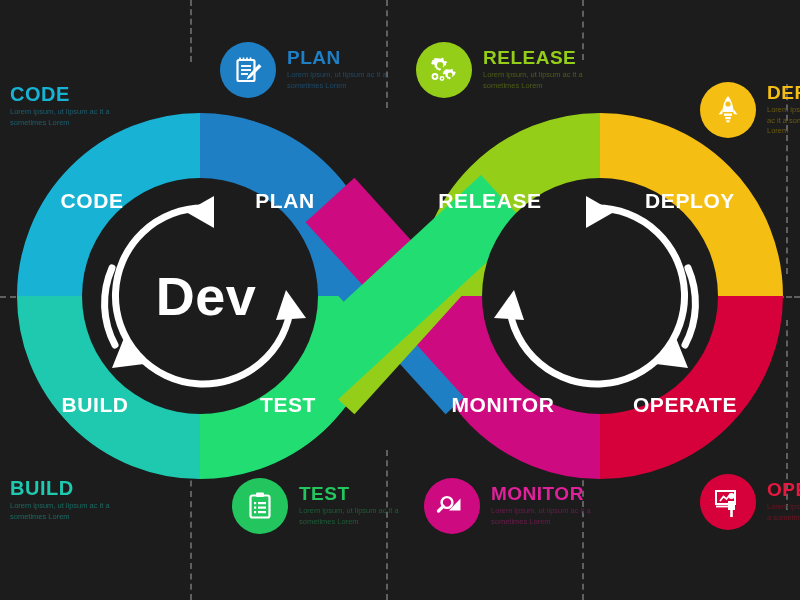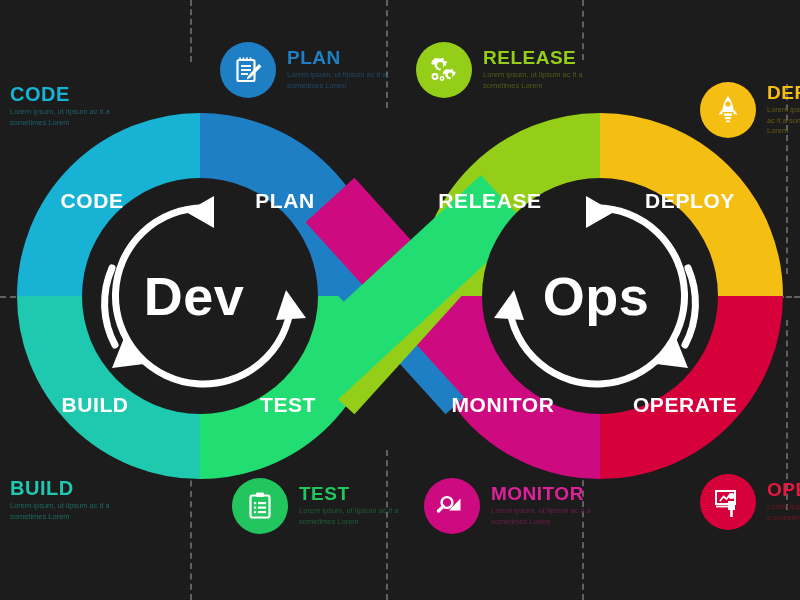--- a/index.html
+++ b/index.html
@@ -154,22 +154,21 @@
 
   <div class="band-label" style="left:92px;  top:201px;">CODE</div>
   <div class="band-label" style="left:285px; top:201px;">PLAN</div>
   <div class="band-label" style="left:95px;  top:405px;">BUILD</div>
   <div class="band-label" style="left:288px; top:405px;">TEST</div>
   <div class="band-label" style="left:490px; top:201px;">RELEASE</div>
   <div class="band-label" style="left:690px; top:201px;">DEPLOY</div>
   <div class="band-label" style="left:503px; top:405px;">MONITOR</div>
   <div class="band-label" style="left:685px; top:405px;">OPERATE</div>
 
-  <div class="center-word" style="left:194px; top:296px;">Dev</div>
-  <div class="center-word" style="left:596px; top:296px;">Ops</div>
+  <div class="center-word" style="left:206px; top:296px;">Dev</div>
 
   <div class="callout textonly" style="left:10px; top:84px;">
     <div class="txt">
       <div class="ttl" style="color:#18B3D4;">CODE</div>
       <div class="sub" style="color:#1d5f70;">Lorem ipsum, ut lipsum ac it a sometimes Lorem</div>
     </div>
   </div>
 
   <div class="callout" style="left:220px; top:42px;">
     <div class="ico" style="background:#1F7FC4;">

